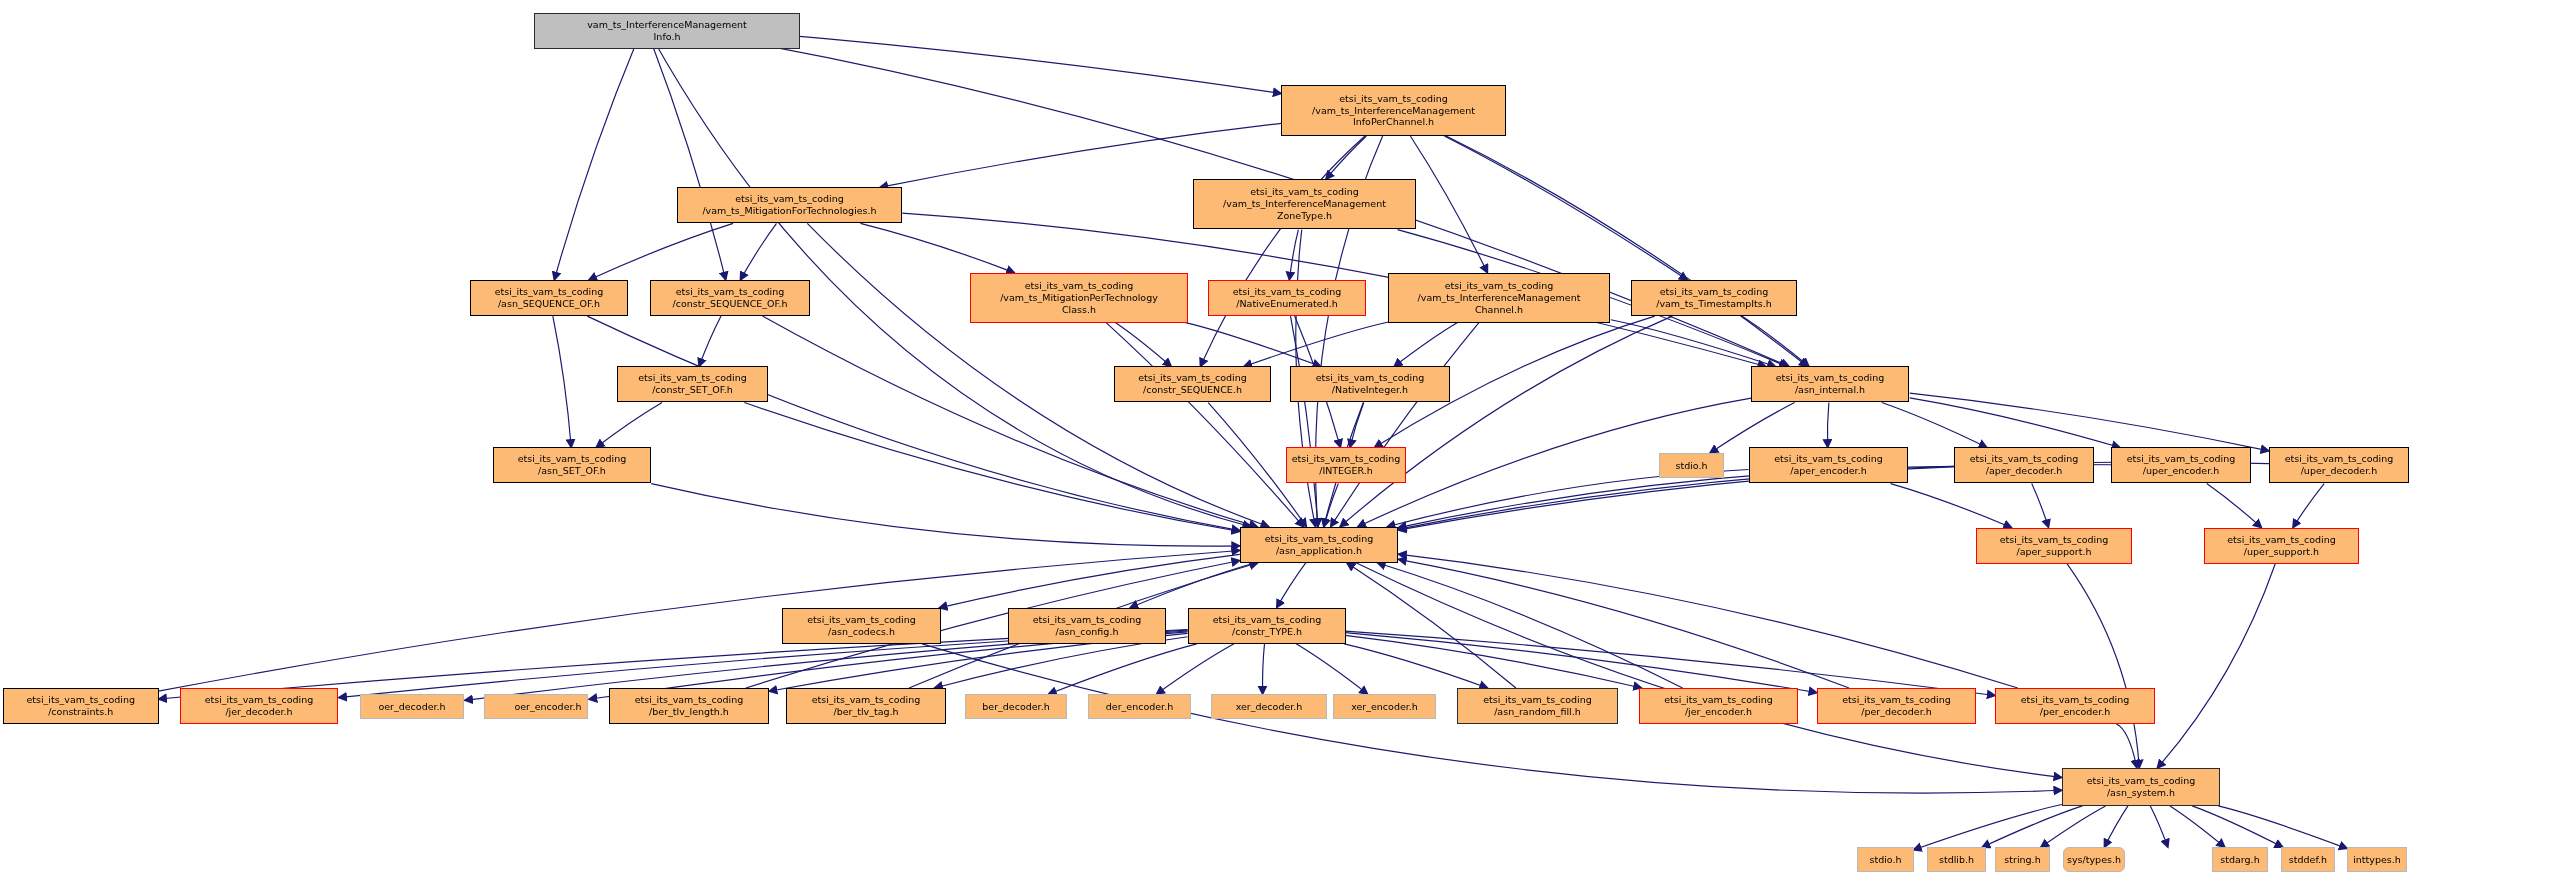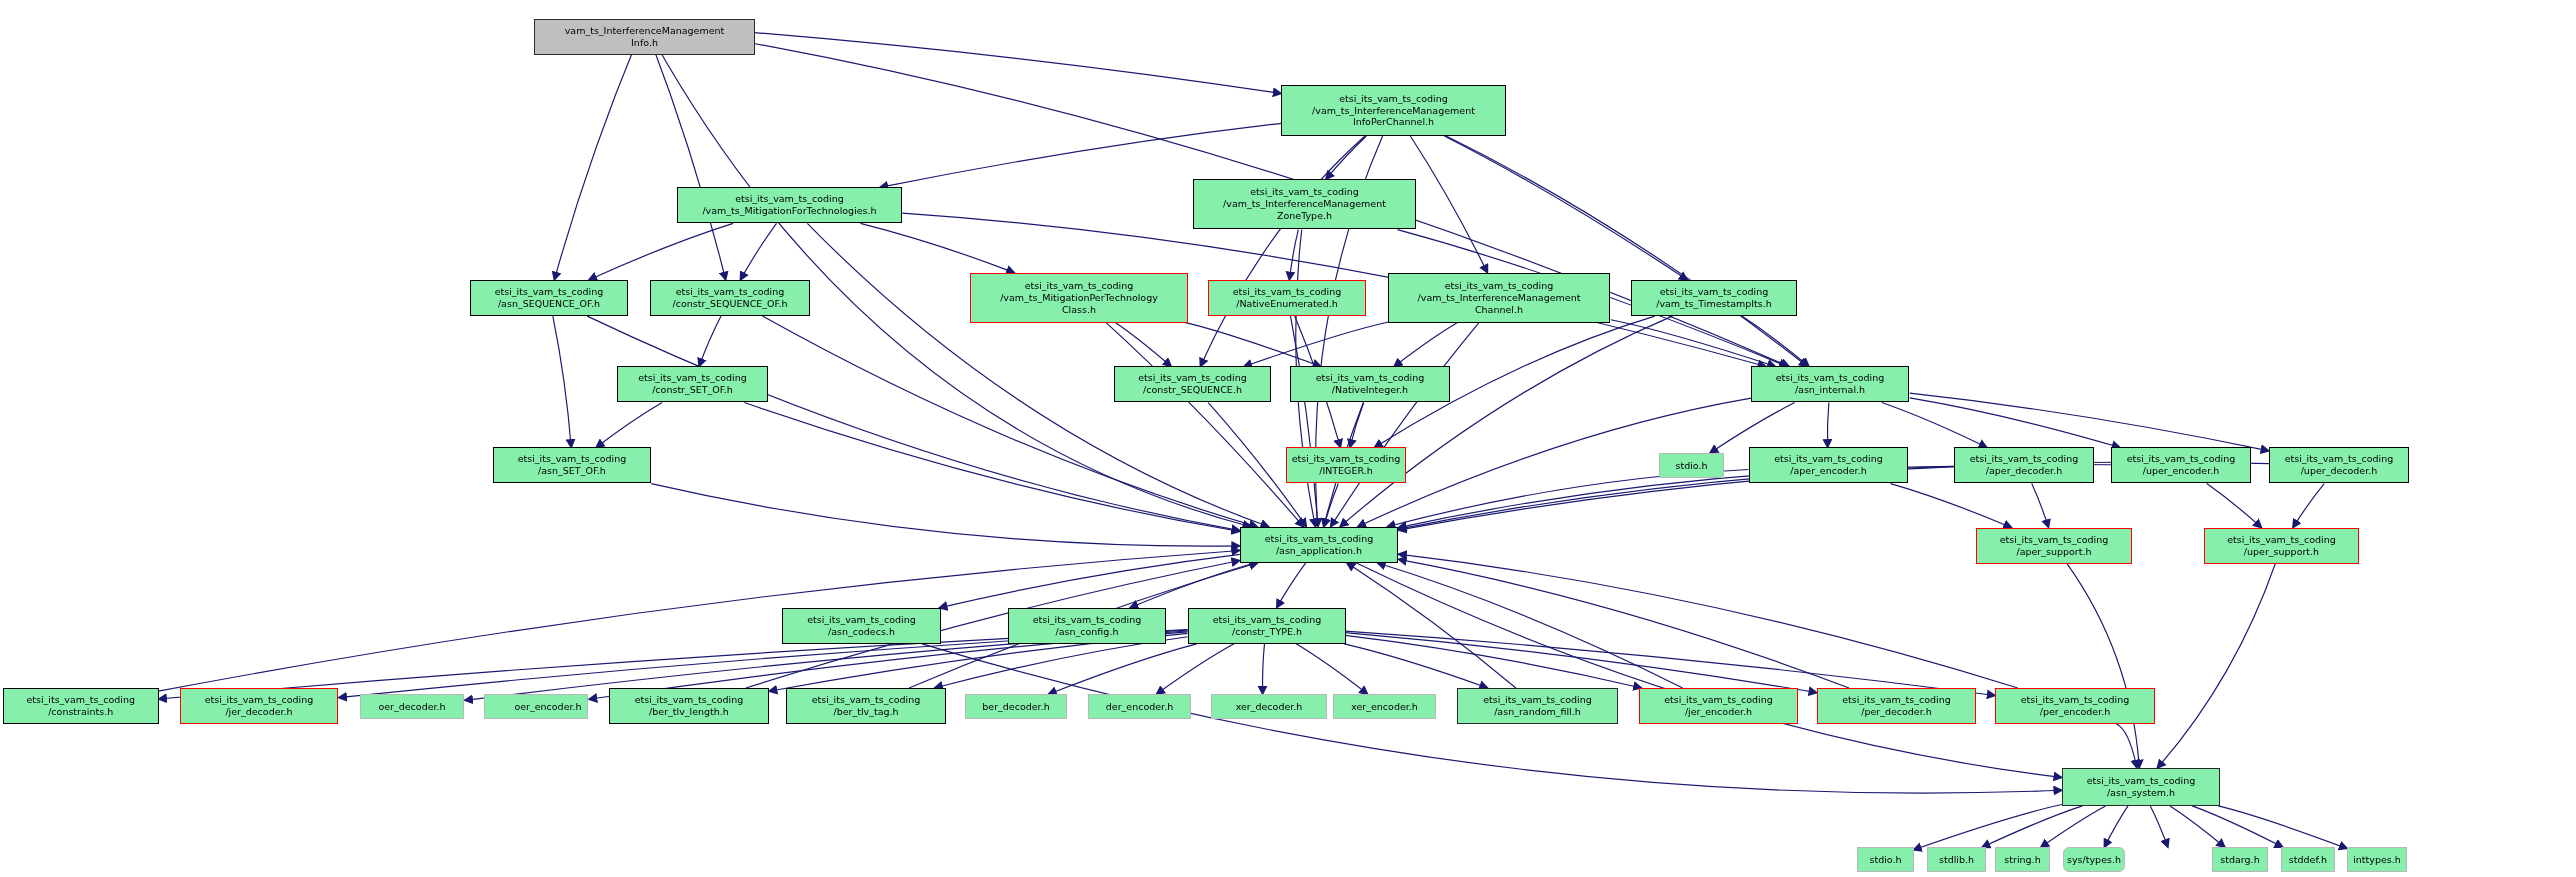--- a/index.html
+++ b/index.html
@@ -1,20 +1,20 @@
 <!DOCTYPE html>
 <html style="font-size:14.4px"><head>
 <meta charset="utf-8">
 <style>
   html,body{margin:0;padding:0;background:#ffffff;}
   body{width:2576px;height:878px;position:relative;overflow:hidden;
        font-family:"DejaVu Sans","Liberation Sans",sans-serif;}
   #graph{position:absolute;left:0;top:0;width:2576px;height:878px;}
   #edges{position:absolute;left:0;top:0;z-index:1;}
-  .nd{position:absolute;z-index:2;box-sizing:border-box;background:#86efac;
+  .nd{position:absolute;z-index:2;box-sizing:border-box;background:#fdba74;
       border:0.9px solid #000000;color:#000000;font-size:9.5px;line-height:11.7px;
       display:flex;align-items:center;justify-content:center;text-align:center;
       white-space:pre;overflow:hidden;cursor:pointer;}
   .nd.main{background:#bfbfbf;border:1.8px solid #2b2b2b;}
   .nd.red{border:1.4px solid #ff0000;}
   .nd.sys{border:0.9px solid #b8b8b8;}
   .nd.hub{border:1.6px solid #2b2b2b;}
 </style>
 </head>
 <body>
@@ -117,21 +117,21 @@
         <path d="M2312.8,895.0 Q2271.8,908.3 2201.2,941.0" fill="none" stroke="#191970" stroke-width="1.3" marker-end="url(#arr)"></path>
         <path d="M2338.5,895.0 Q2309.6,910.6 2266.4,941.0" fill="none" stroke="#191970" stroke-width="1.3" marker-end="url(#arr)"></path>
         <path d="M2363.4,895.0 Q2351.3,913.1 2337.1,941.0" fill="none" stroke="#191970" stroke-width="1.3" marker-end="url(#arr)"></path>
         <path d="M2388.2,895.0 Q2397.7,913.4 2407.8,941.0" fill="none" stroke="#191970" stroke-width="1.3" marker-end="url(#arr)"></path>
         <path d="M2410.1,895.0 Q2435.2,911.2 2471.1,941.0" fill="none" stroke="#191970" stroke-width="1.3" marker-end="url(#arr)"></path>
         <path d="M2434.7,895.0 Q2472.7,908.9 2535.6,941.0" fill="none" stroke="#191970" stroke-width="1.3" marker-end="url(#arr)"></path>
         <path d="M2463.7,895.0 Q2511.4,906.6 2607.0,942.4" fill="none" stroke="#191970" stroke-width="1.3" marker-end="url(#arr)"></path>
       </g>
   </svg>
   <div id="nodes">
-      <div class="nd main" style="left: 534px; top: 19px; width: 221px; height: 36px;">vam_ts_InterferenceManagement
+      <div class="nd main" style="left: 534px; top: 13px; width: 266px; height: 36px;">vam_ts_InterferenceManagement
 Info.h</div>
       <div class="nd norm" style="left: 1281px; top: 85px; width: 225px; height: 51px;">etsi_its_vam_ts_coding
 /vam_ts_InterferenceManagement
 InfoPerChannel.h</div>
       <div class="nd norm" style="left: 677px; top: 187px; width: 225px; height: 36px;">etsi_its_vam_ts_coding
 /vam_ts_MitigationForTechnologies.h</div>
       <div class="nd norm" style="left: 1193px; top: 179px; width: 223px; height: 50px;">etsi_its_vam_ts_coding
 /vam_ts_InterferenceManagement
 ZoneType.h</div>
       <div class="nd norm" style="left: 470px; top: 280px; width: 158px; height: 36px;">etsi_its_vam_ts_coding

